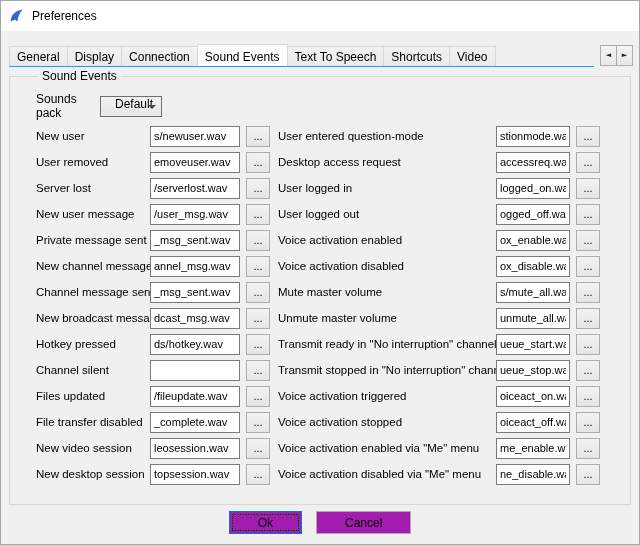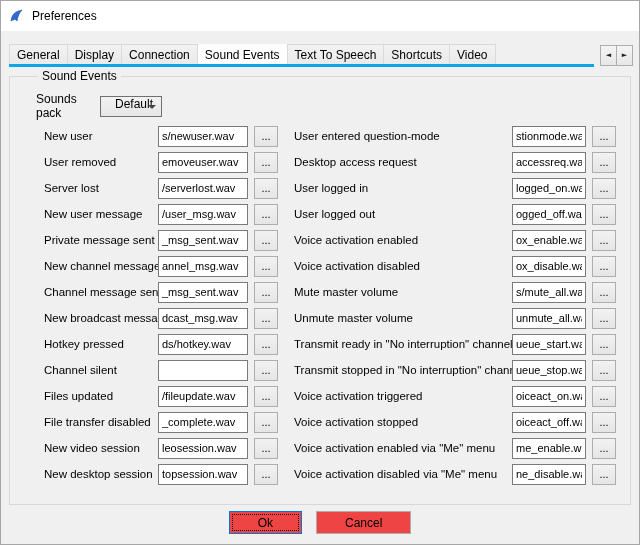--- a/index.html
+++ b/index.html
@@ -26,21 +26,21 @@
   .app-icon { width: 16px; height: 16px; display: inline-block; }
   .app-icon svg { display: block; }
 
   .body-area { flex: 1; position: relative; padding: 0 8px; }
 
   
   .tabbar { position: relative; margin-top: 13px; height: 23px; }
   .tabs {
     display: flex; align-items: flex-end;
     width: 585px; height: 23px; overflow: hidden;
-    border-bottom: 3px solid #0ea5e9;
+    border-bottom: 1px solid #0ea5e9;
   }
   .tab {
     flex: 0 0 auto;
     height: 20px; line-height: 14px;
     padding: 3px 7px 2px 7px;
     background: linear-gradient(#f2f2f2, #eaeaea);
     border: 1px solid #d9d9d9; border-bottom: none;
     white-space: nowrap; position: relative;
     cursor: default;
   }
@@ -90,21 +90,21 @@
     width: 0; height: 0;
     border-left: 4px solid transparent;
     border-right: 4px solid transparent;
     border-top: 4px solid #444;
   }
 
   
   .columns { display: flex; }
   .col { display: flex; flex-direction: column; }
   .col.right { margin-left: 8px; }
-  .sound-row { display: flex; align-items: center; height: 26px; margin-left: 8px; }
+  .sound-row { display: flex; align-items: center; height: 26px; }
   .row-label {
     flex: 0 0 auto; font-size: 11.5px; white-space: nowrap;
   }
   .col.left  .row-label { width: 114px; }
   .col.right .row-label { width: 218px; }
   .row-input {
     height: 21px; border: 1px solid #7a7a7a; background: #fff;
     padding: 8px 3px; font: 11px "Liberation Sans", sans-serif;
     flex: 0 0 auto;
   }
@@ -115,21 +115,21 @@
     border: 1px solid #adadad;
     background: linear-gradient(#f2f2f2, #e5e5e5);
     font: 11px "Liberation Sans", sans-serif;
     line-height: 10px; padding: 0;
   }
 
   
   .button-row { display: flex; justify-content: center; gap: 14px; margin-top: 6px; }
   .btn {
     min-width: 66px; height: 23px;
-    border: 1px solid #adadad; background: #ef4444;
+    border: 1px solid #adadad; background: #a21caf;
     font: 12px "Liberation Sans", sans-serif;
     padding: 0 28px;
   }
   .btn.default {
     border: 1px solid #0078d7;
     outline: 1px dotted #000; outline-offset: -4px;
   }
 </style>
 </head>
 <body>

